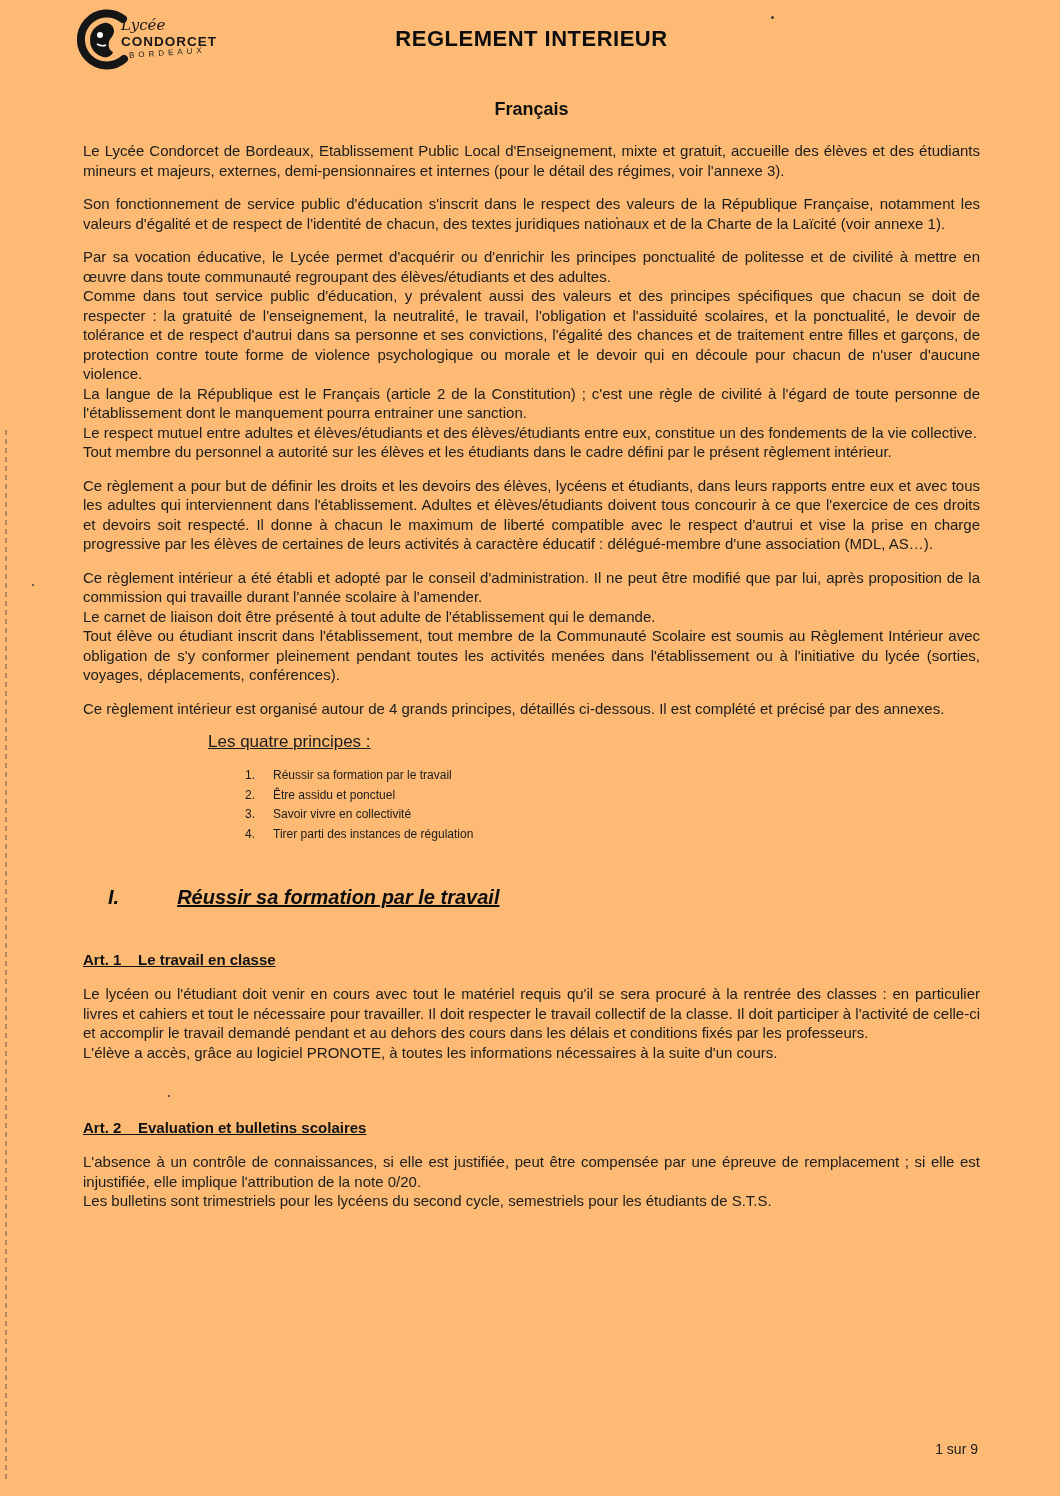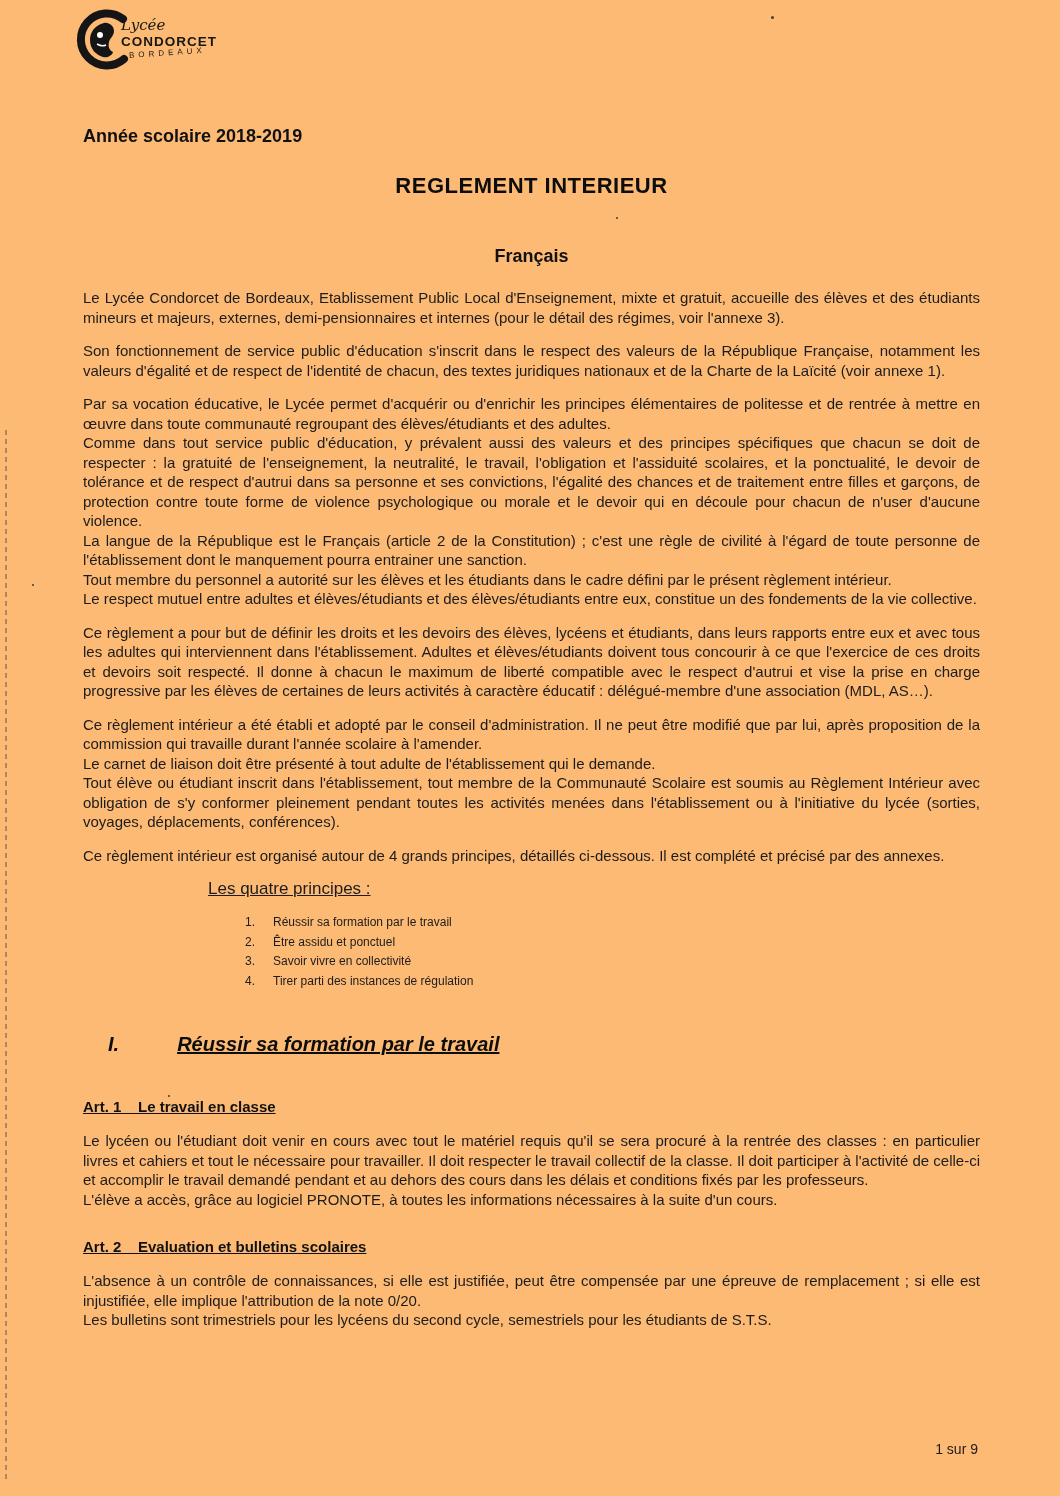--- a/index.html
+++ b/index.html
@@ -47,21 +47,21 @@
   .principles-heading { margin-left:125px; font-size:17px; line-height:20px; text-decoration:underline; white-space:pre-wrap; }
   .principles-list { margin:14px 0 0; padding:0 0 0 162px; list-style:none; }
   .principles-list li { font-size:12px; line-height:19.5px; }
   .pnum { display:inline-block; width:28px; }
 
   .section-heading { margin-top:40px; display:flex; align-items:baseline; font-size:20px; line-height:26px; font-weight:bold; font-style:italic; color:#0d0d0d; }
   .section-numeral { margin-left:25px; margin-right:58px; }
   .section-title { text-decoration:underline; text-decoration-thickness:2px; }
 
   .article-heading { margin-top:40px; font-size:15px; line-height:20px; font-weight:bold; color:#111; text-decoration:underline; white-space:pre-wrap; }
-  .article-heading.a2 { margin-top:28px; }
+  .article-heading.a2 { margin-top:56px; }
 
   .page-footer { position:absolute; right:82px; top:1441px; font-size:14px; color:#1c1c1c; }
 </style>
 </head>
 <body>
 
 <div class="page">
 
   <div class="scan-line"></div>
   <div class="speck s1"></div>
@@ -78,40 +78,39 @@
     </svg>
     <div class="logo-text">
       <span class="logo-lycee">Lycée</span>
       <span class="logo-condorcet">CONDORCET</span>
       <span class="logo-bordeaux">BORDEAUX</span>
     </div>
   </div>
 
   <div class="content">
 
-    <div class="school-year">Année scolaire 2018-2019</div>
 
     <h1 class="doc-title">REGLEMENT INTERIEUR</h1>
 
     <h2 class="preambule-heading">Français</h2>
 
     <div class="block first">
       <p class="line">Le Lycée Condorcet de Bordeaux, Etablissement Public Local d'Enseignement, mixte et gratuit, accueille des élèves et des étudiants mineurs et majeurs, externes, demi-pensionnaires et internes (pour le détail des régimes, voir l'annexe 3).</p>
     </div>
 
     <div class="block">
       <p class="line">Son fonctionnement de service public d'éducation s'inscrit dans le respect des valeurs de la République Française, notamment les valeurs d'égalité et de respect de l'identité de chacun, des textes juridiques nationaux et de la Charte de la Laïcité (voir annexe 1).</p>
     </div>
 
     <div class="block">
-      <p class="line">Par sa vocation éducative, le Lycée permet d'acquérir ou d'enrichir les principes élémentaires de politesse et de rentrée à mettre en œuvre dans toute communauté regroupant des élèves/étudiants et des adultes.</p>
+      <p class="line">Par sa vocation éducative, le Lycée permet d'acquérir ou d'enrichir les principes ponctualité de politesse et de civilité à mettre en œuvre dans toute communauté regroupant des élèves/étudiants et des adultes.</p>
       <p class="line">Comme dans tout service public d'éducation, y prévalent aussi des valeurs et des principes spécifiques que chacun se doit de respecter : la gratuité de l'enseignement, la neutralité,  le travail, l'obligation et l'assiduité scolaires, et la ponctualité, le devoir de tolérance et de respect d'autrui dans sa personne et ses convictions, l'égalité des chances et de traitement entre filles et garçons, de protection  contre toute forme de violence psychologique ou morale et le devoir qui en découle pour chacun de n'user d'aucune violence.</p>
       <p class="line">La langue de la République est le Français (article 2 de la Constitution) ; c'est une règle de civilité à l'égard de toute personne de l'établissement dont le manquement pourra entrainer une sanction.</p>
+      <p class="line">Le respect mutuel entre adultes et élèves/étudiants et des élèves/étudiants entre eux, constitue un des fondements de la vie collective.</p>
       <p class="line">Tout membre du personnel a autorité sur les élèves et les étudiants dans le cadre défini par le présent règlement intérieur.</p>
-      <p class="line">Le respect mutuel entre adultes et élèves/étudiants et des élèves/étudiants entre eux, constitue un des fondements de la vie collective.</p>
     </div>
 
     <div class="block">
       <p class="line">Ce règlement a pour but de définir les droits et les devoirs des élèves, lycéens et étudiants, dans leurs rapports entre eux et avec tous les adultes qui interviennent dans l'établissement. Adultes et élèves/étudiants doivent tous concourir à ce que l'exercice de ces droits et devoirs soit respecté. Il donne à chacun le maximum de liberté compatible avec le respect d'autrui et vise la prise en charge progressive par les élèves de certaines de leurs activités à caractère éducatif : délégué-membre d'une association (MDL, AS…).</p>
     </div>
 
     <div class="block">
       <p class="line">Ce règlement intérieur a été établi et adopté par le conseil d'administration. Il ne peut être modifié que par lui, après proposition de la commission qui travaille durant l'année scolaire à l'amender.</p>
       <p class="line">Le carnet de liaison doit être présenté à tout adulte de l'établissement qui le demande.</p>
       <p class="line">Tout élève ou étudiant inscrit dans l'établissement, tout membre de la Communauté Scolaire est soumis au Règlement Intérieur avec obligation de s'y conformer pleinement pendant toutes les activités menées dans l'établissement ou à l'initiative du lycée (sorties, voyages, déplacements, conférences).</p>

